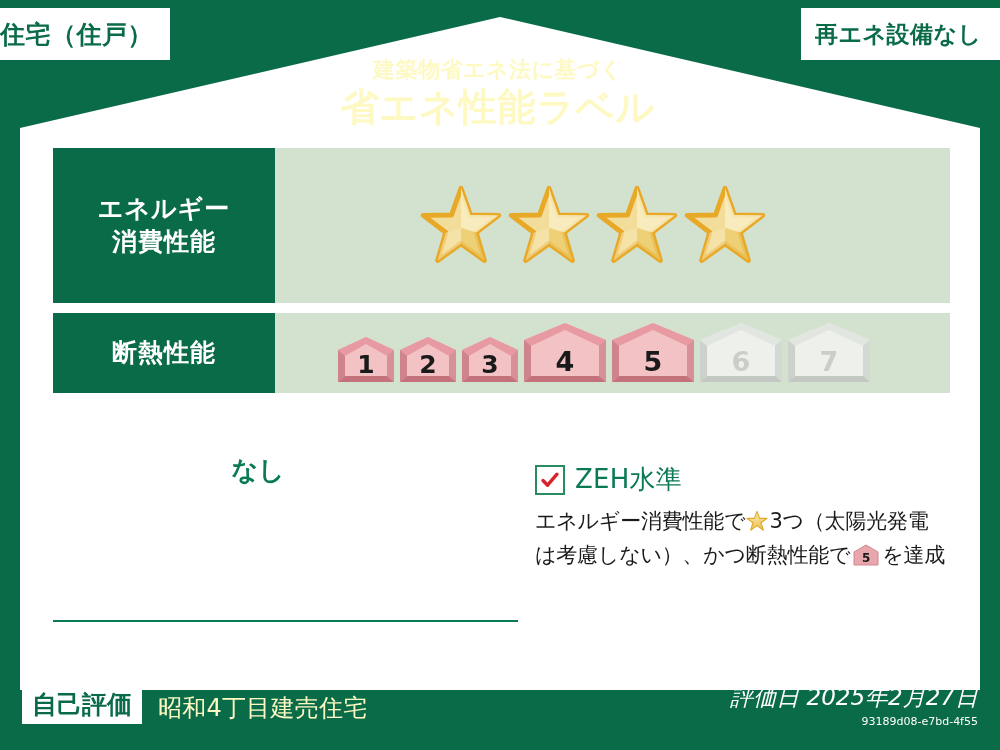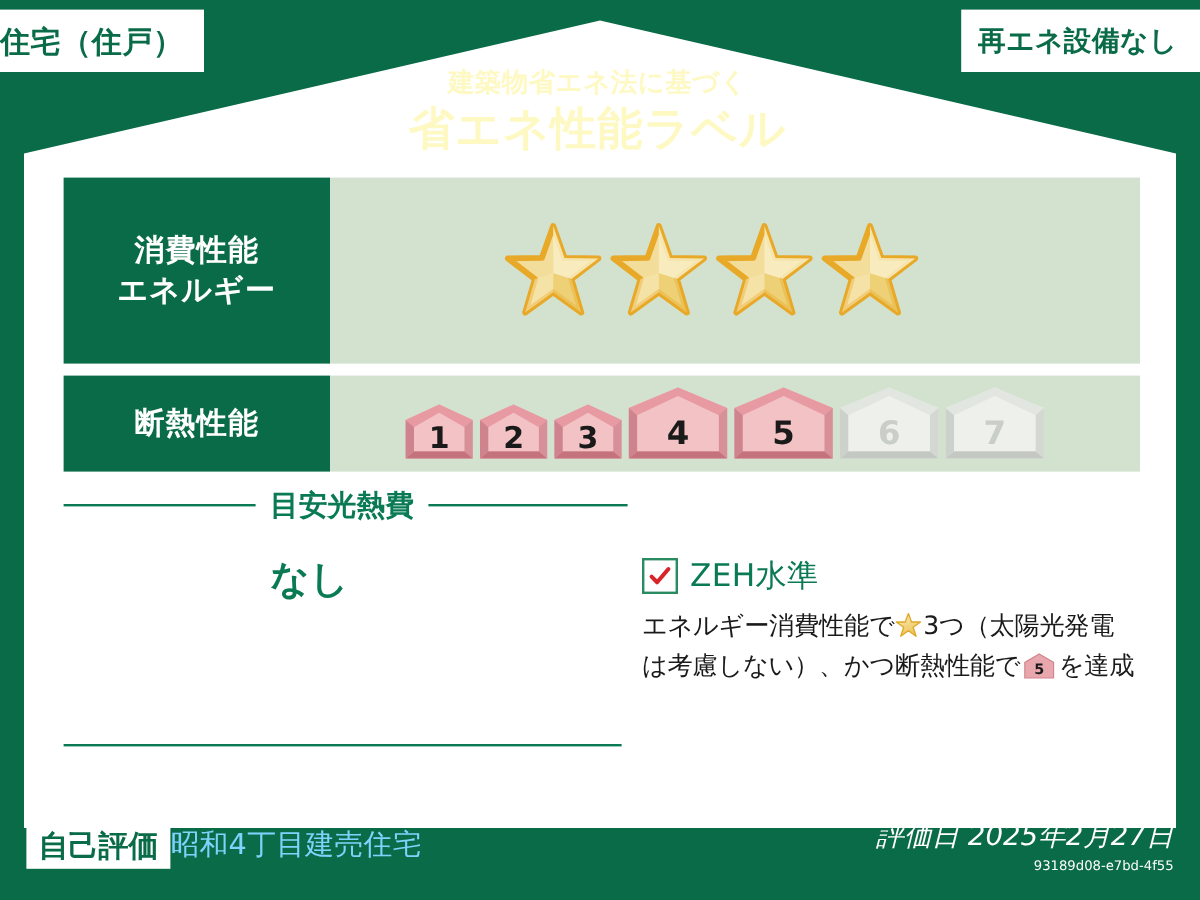--- a/index.html
+++ b/index.html
@@ -109,22 +109,22 @@
   }
   #cost-heading{
     display:flex;align-items:center;gap:12px;
     color:#0a7a55;font-weight:bold;font-size:24px;
   }
   #cost-heading .rule{
     flex:1 1 auto;height:2px;background:#0a7a55;
   }
   #cost-heading .rule.left{flex:0 0 160px;}
   #cost-value{
-    margin-top:24px;text-align:center;
-    color:#0a7a55;font-weight:bold;font-size:32px;
+    margin-top:48px;text-align:center;
+    color:#0a7a55;font-weight:bold;font-size:26px;
     padding-right:60px;
   }
   #cost-divider{
     position:absolute;left:53px;top:620px;width:465px;height:2px;
     background:#0a7a55;z-index:5;
   }
 
   
   #zeh-block{
     position:absolute;left:535px;top:462px;width:425px;z-index:5;
@@ -147,28 +147,28 @@
   .inline-star{display:inline-block;vertical-align:-4px;margin:0 1px;}
   .inline-house{display:inline-block;vertical-align:-4px;margin:0 3px;}
 
   
   #footer{
     position:absolute;left:0;bottom:0;width:1000px;height:80px;
     z-index:7;
   }
   #footer-left{
     position:absolute;left:22px;top:18px;
-    display:flex;align-items:flex-start;gap:0;
+    display:flex;align-items:flex-end;gap:16px;
   }
   #self-eval-badge{
     background:#ffffff;color:#0a6b48;font-weight:bold;font-size:25px;
     padding:3px 10px 4px 10px;line-height:1.15;
   }
   #building-name{
-    color:#7dd3fc;font-size:24px;font-weight:normal;letter-spacing:0.01em;
+    color:#fef9c3;font-size:24px;font-weight:normal;letter-spacing:0.01em;
   }
   #footer-right{
     position:absolute;right:22px;top:14px;text-align:right;color:#ffffff;
   }
   #eval-date{font-size:23px;line-height:1.2;font-style:italic;}
   #label-id{font-size:11px;line-height:1.5;margin-top:2px;}
 </style>
 </head>
 <body>
 
@@ -199,22 +199,22 @@
 
   <div id="title-block">
     <div id="title-sub">建築物省エネ法に基づく</div>
     <div id="title-main">省エネ性能ラベル</div>
   </div>
 
   <div id="content">
 
     <div class="perf-row" id="row-energy">
       <div class="row-label">
+        <span>エネルギー</span>
         <span>消費性能</span>
-        <span>エネルギー</span>
       </div>
       <div class="row-value">
         <div class="stars" id="star-rating">
             <svg width="82" height="82" viewBox="0 0 100 100" class="star-svg">
               <polygon points="50,4 61.5,36.5 96,37 68.5,58 78.5,92 50,71.5 21.5,92 31.5,58 4,37 38.5,36.5" fill="#f3dd9a" stroke="#e8a828" stroke-width="6" stroke-linejoin="round"></polygon>
               <polygon points="50,4 61.5,36.5 96,37 68.5,58 50,52" fill="#f8eec4" opacity="0.85"></polygon>
               <polygon points="50,52 68.5,58 78.5,92 50,71.5" fill="#eccb6a" opacity="0.75"></polygon>
               <polygon points="50,52 50,71.5 21.5,92 31.5,58" fill="#f6e6b0" opacity="0.6"></polygon>
             </svg>
             <svg width="82" height="82" viewBox="0 0 100 100" class="star-svg">
@@ -299,25 +299,20 @@
                 <polygon points="3,19 10,25 10,55 3,61" fill="#c3c9c2" opacity="0.75"></polygon>
                 <polygon points="85,19 78,25 78,55 85,61" fill="#c3c9c2" opacity="0.55"></polygon>
                 <polygon points="3,61 10,55 78,55 85,61" fill="#c3c9c2"></polygon>
                 <polygon points="10,25 44,9 78,25 78,55 10,55" fill="#f2f4f1" opacity="0.55"></polygon>
               </svg><span class="num">7</span></span>
           </div>
       </div>
     </div>
 
     <div id="cost-section">
-      <div id="cost-heading">
-        <span class="rule left"></span>
-        <span>目安光熱費</span>
-        <span class="rule right"></span>
-      </div>
       <div id="cost-value">なし</div>
     </div>
     <div id="cost-divider"></div>
 
     <div id="zeh-block">
       <div id="zeh-head">
         <span class="checkbox">
           <svg width="20" height="20" viewBox="0 0 20 20">
             <path d="M3 10.5 L7.6 15.2 L17 4.2" fill="none" stroke="#d8232a" stroke-width="3.4" stroke-linecap="round" stroke-linejoin="round"></path>
           </svg>

